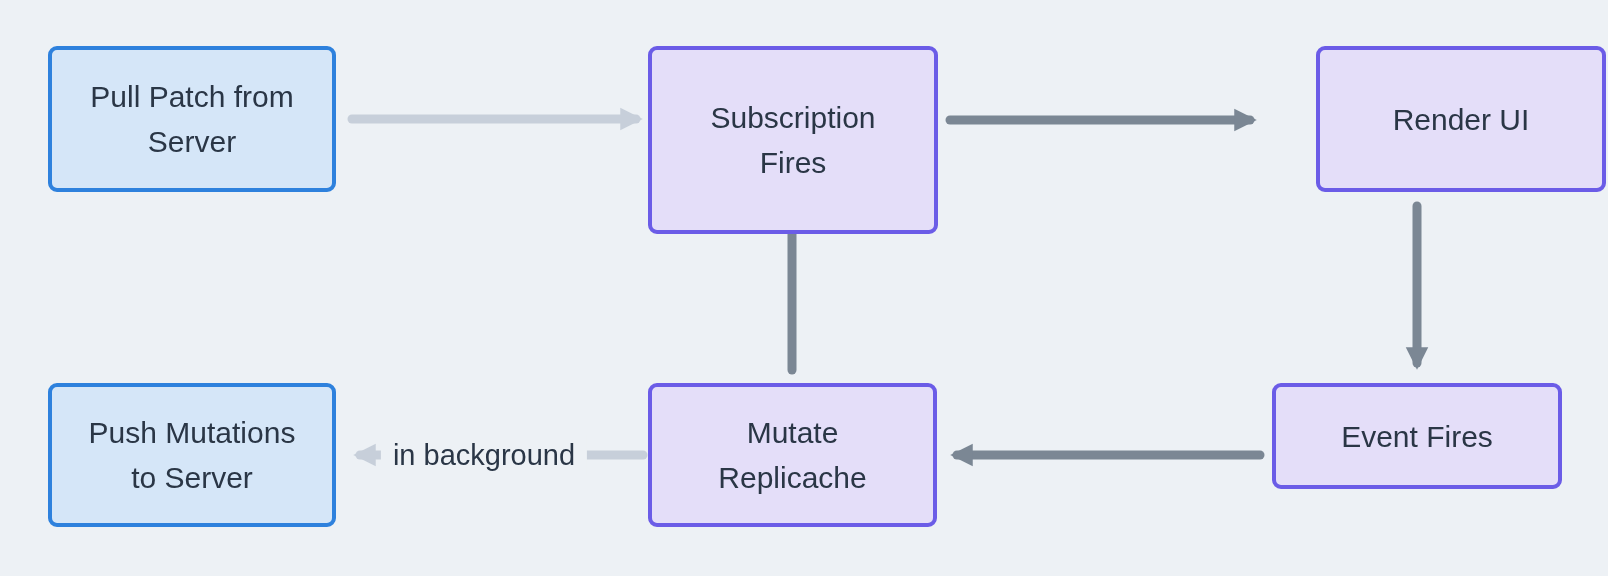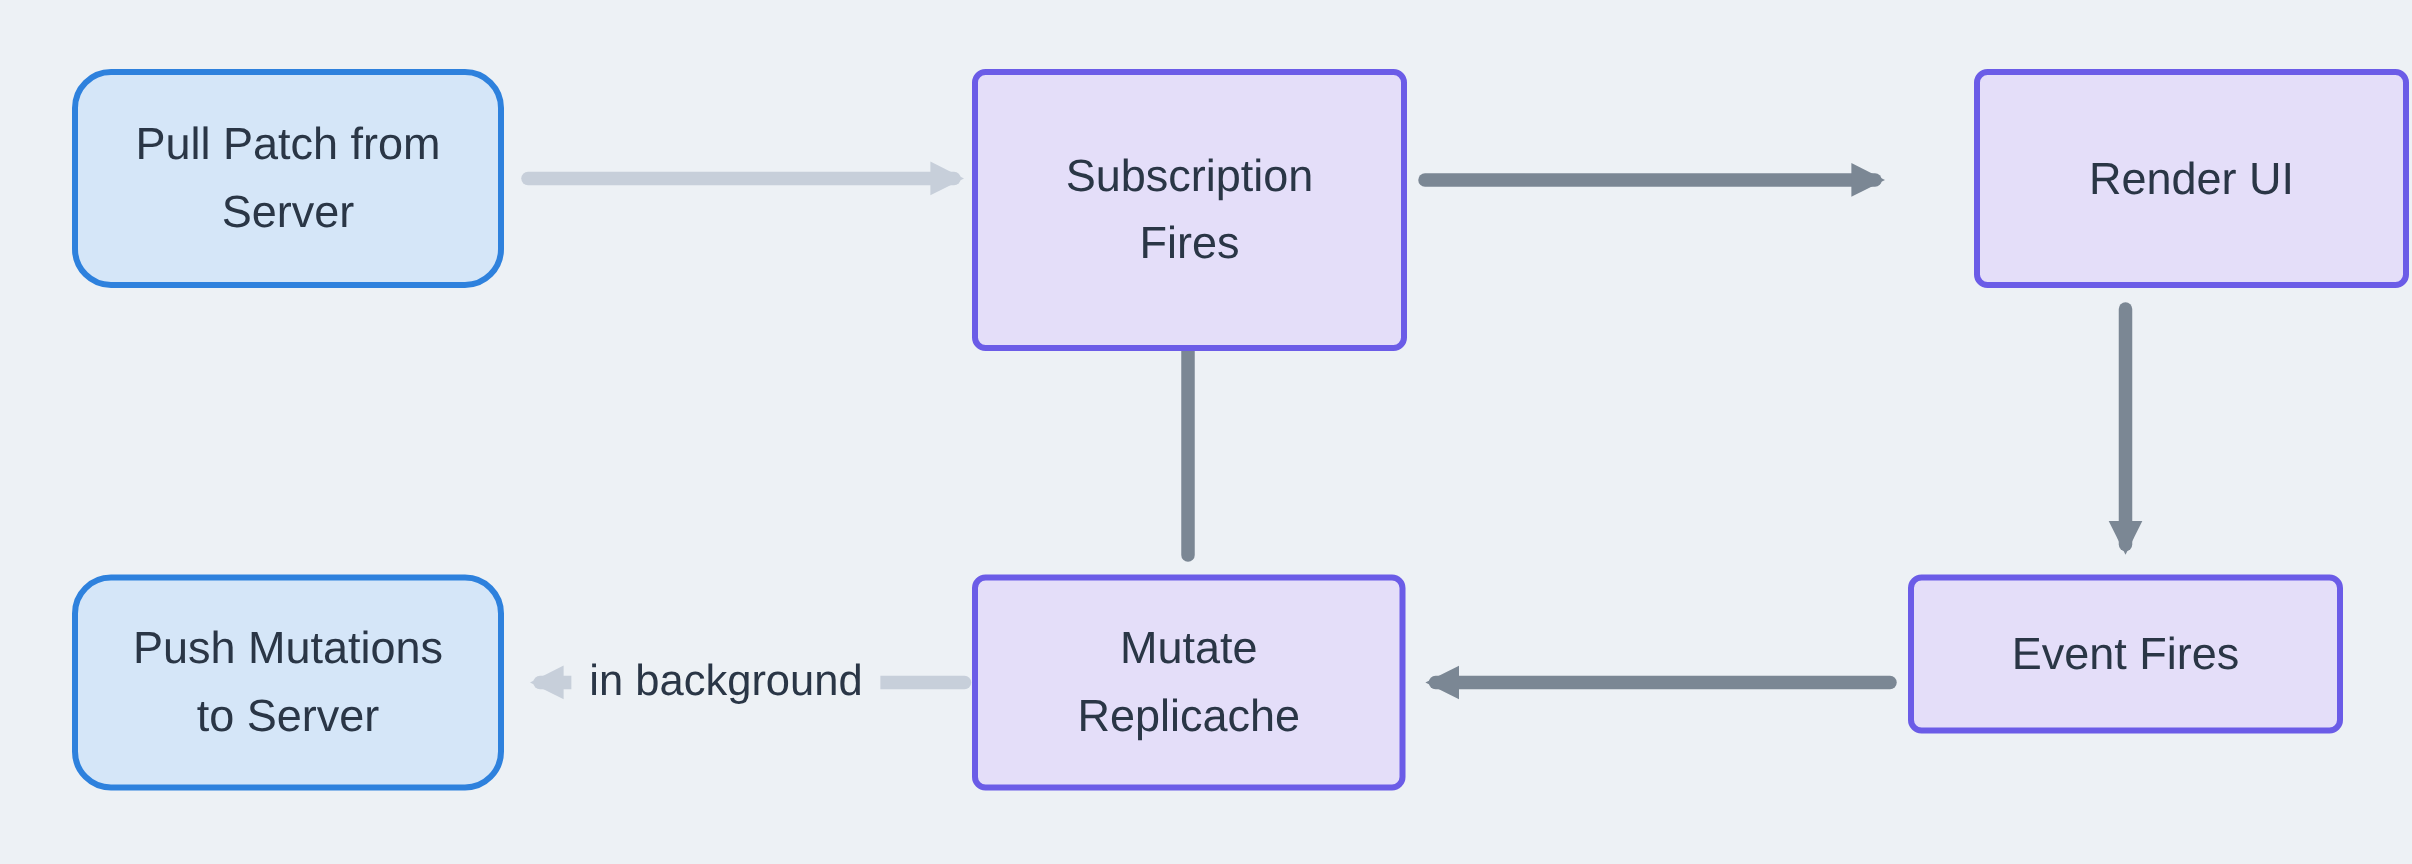--- a/index.html
+++ b/index.html
@@ -29,21 +29,21 @@
   .node{
     position:absolute;
     display:flex;align-items:center;justify-content:center;
     text-align:center;
     border-radius:9px;
     border:4px solid;
     font-size:30px;
     line-height:45px;
     padding:0 34px;
   }
-  .node.blue{background:var(--blue-fill);border-color:var(--blue-border);border-radius:26px;}
+  .node.blue{background:var(--blue-fill);border-color:var(--blue-border);}
   .node.purple{background:var(--purple-fill);border-color:var(--purple-border);}
   .edge-label{
     position:absolute;
     transform:translate(-50%,-50%);
     background:var(--bg);
     padding:3px 12px;
     font-size:29px;
     white-space:nowrap;
   }
 </style>

